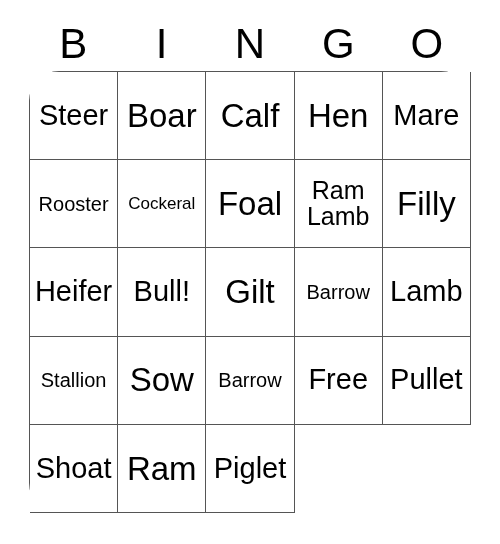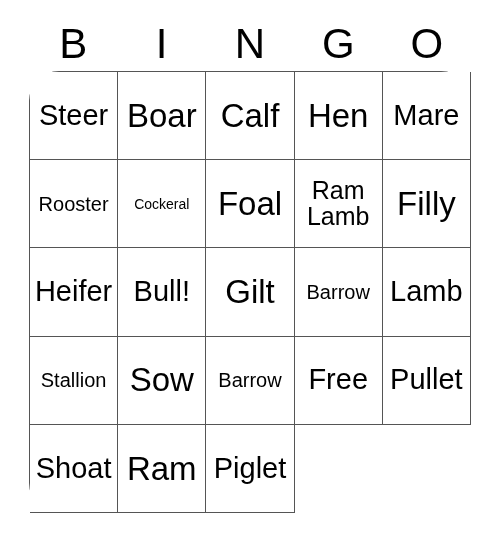--- a/index.html
+++ b/index.html
@@ -76,21 +76,21 @@
   }
 
   .cell-text {
     color: #000000;
     line-height: 1.02;
     white-space: pre-line;
     font-weight: 400;
   }
 
   
-  .sz-xs .cell-text { font-size: 14px; }
+  .sz-xs .cell-text { font-size: 17px; }
   .sz-s  .cell-text { font-size: 20px; }
   .sz-m  .cell-text { font-size: 25px; }
   .sz-l  .cell-text { font-size: 29px; }
   .sz-xl .cell-text { font-size: 33px; }
 </style>
 </head>
 <body>
 
 <div class="card">
 

